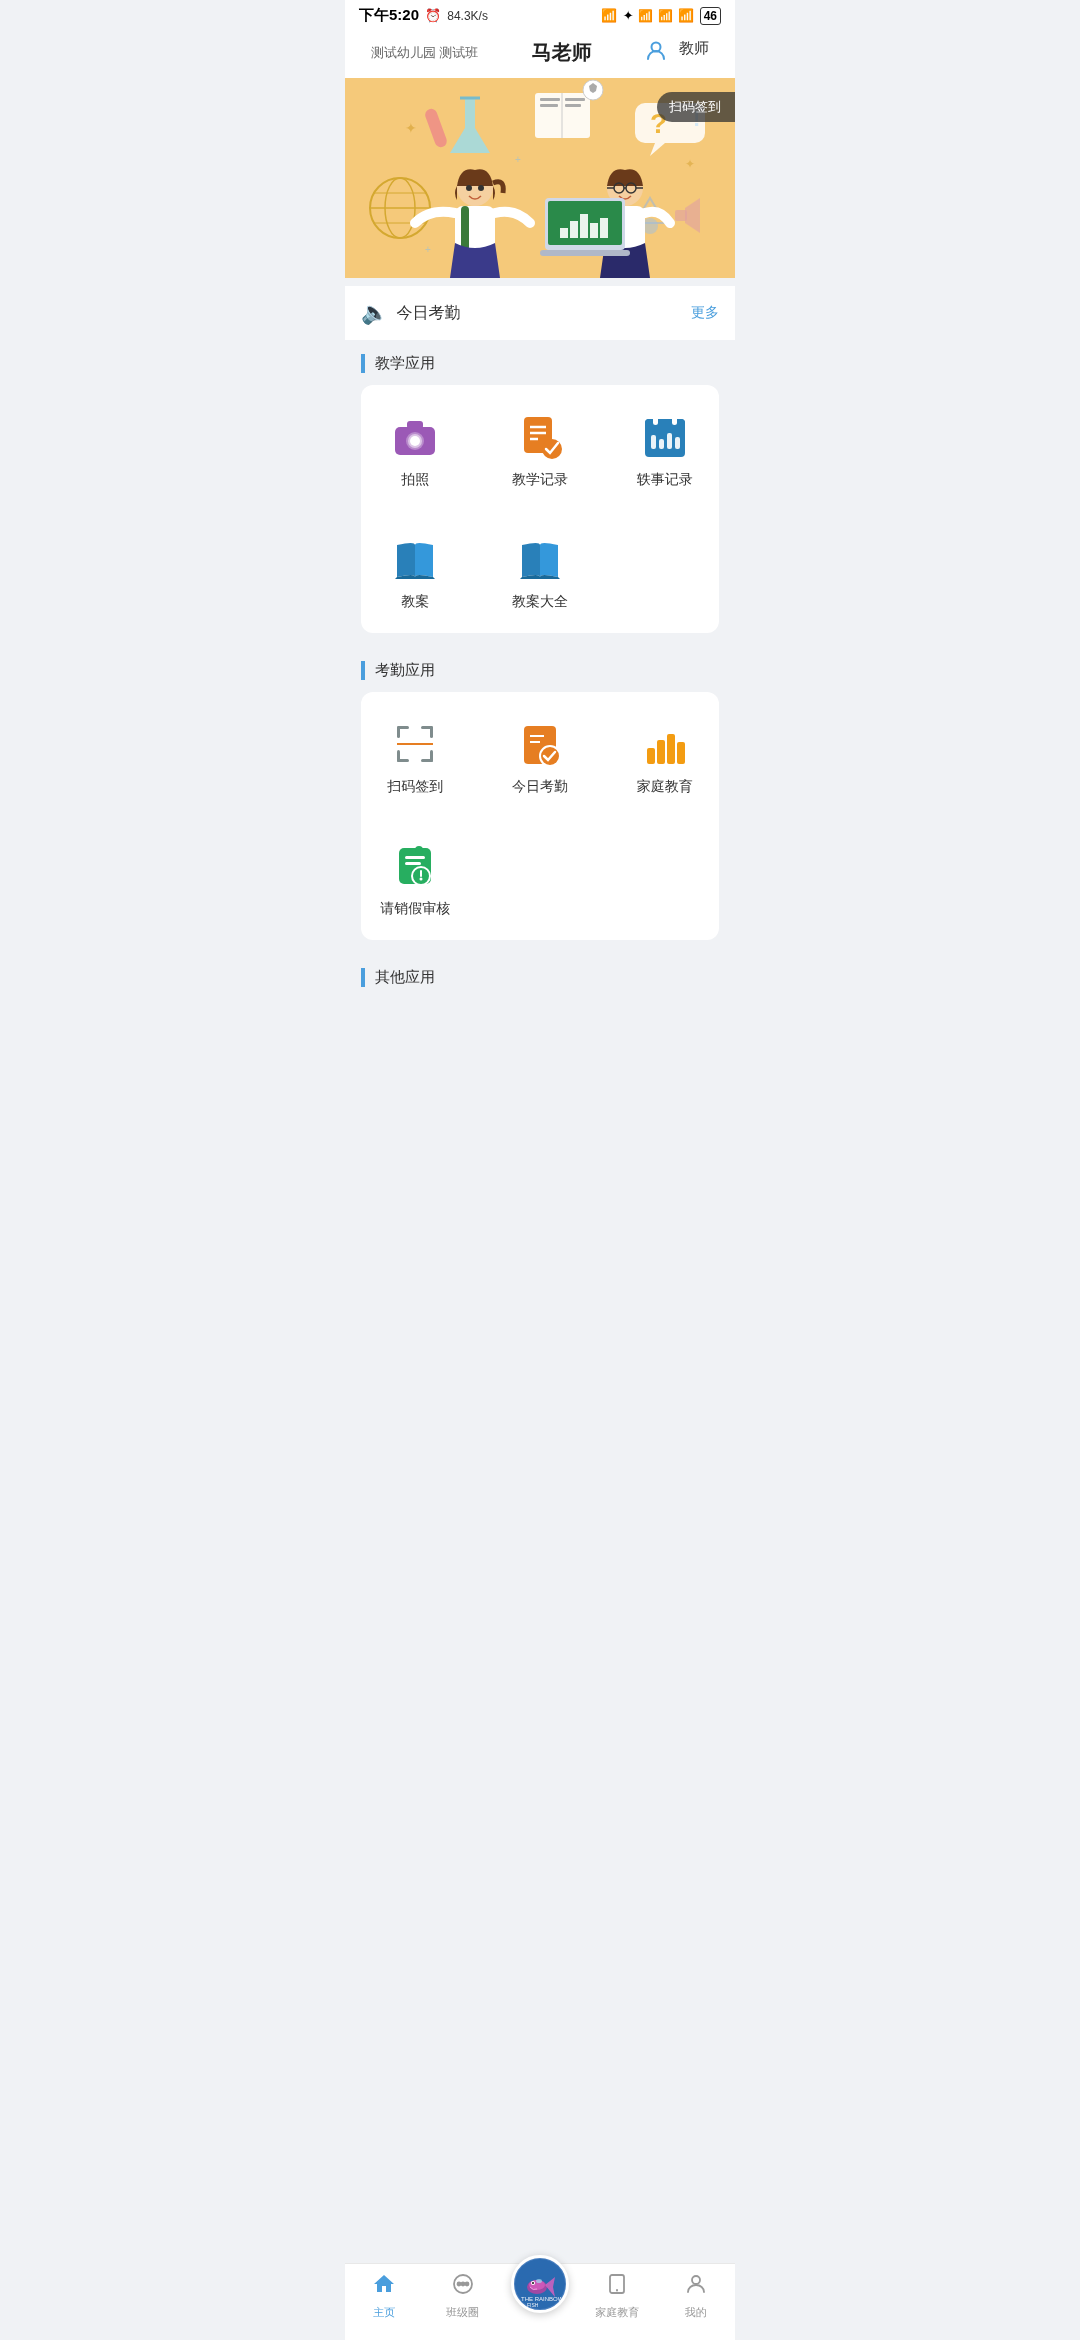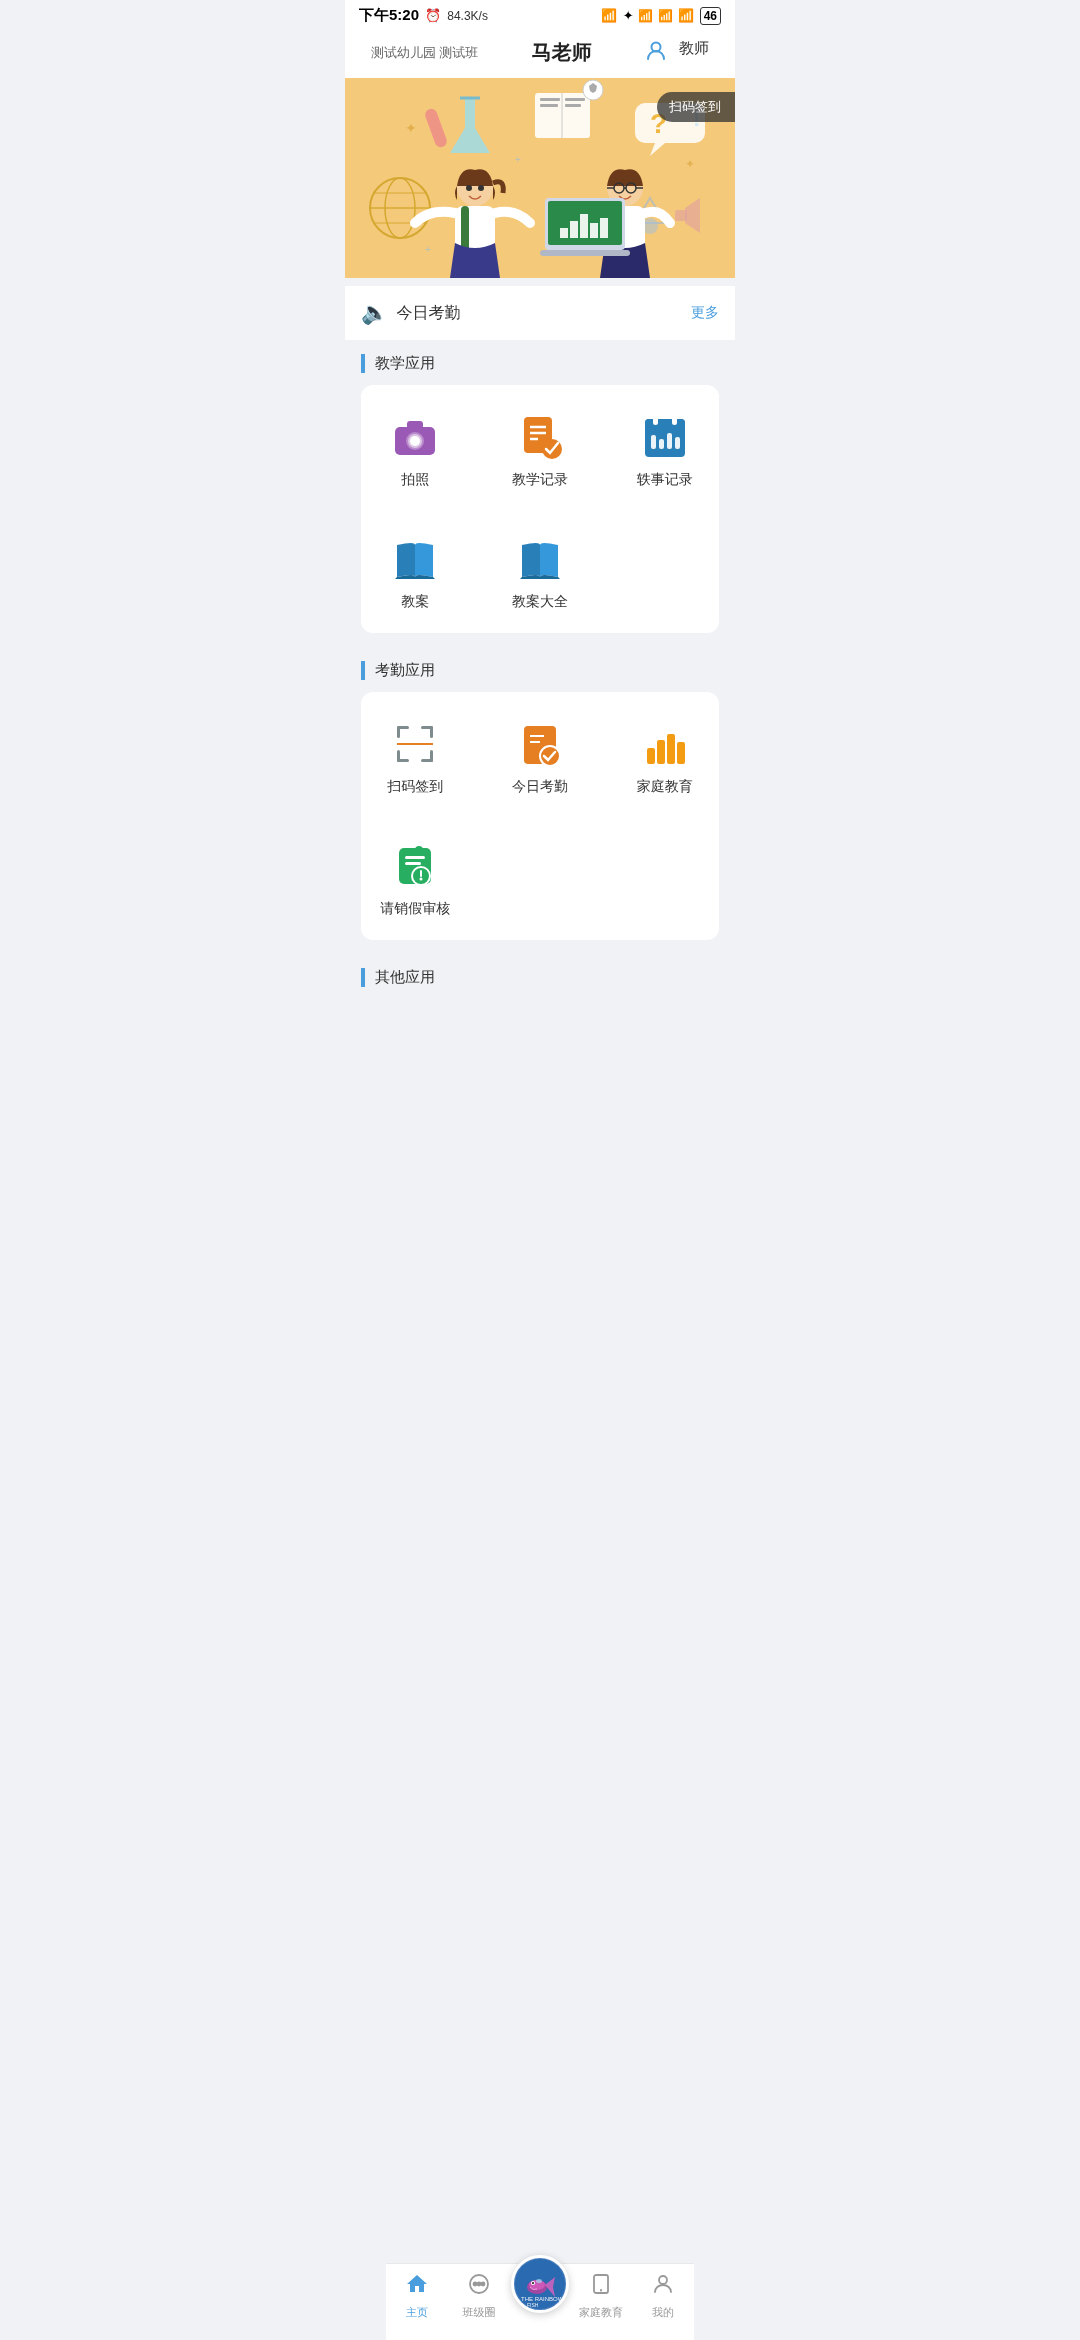--- a/index.html
+++ b/index.html
@@ -133,21 +133,21 @@
       color: #333;
       text-align: center;
     }
 
     
     .tab-bar {
       position: fixed;
       bottom: 0;
       left: 50%;
       transform: translateX(-50%);
-      width: 308px;
+      width: 390px;
       background: #fff;
       border-top: 1px solid #e8e8e8;
       display: flex;
       justify-content: space-around;
       align-items: center;
       padding: 8px 0 20px;
     }
     .tab-item {
       display: flex;
       flex-direction: column;

